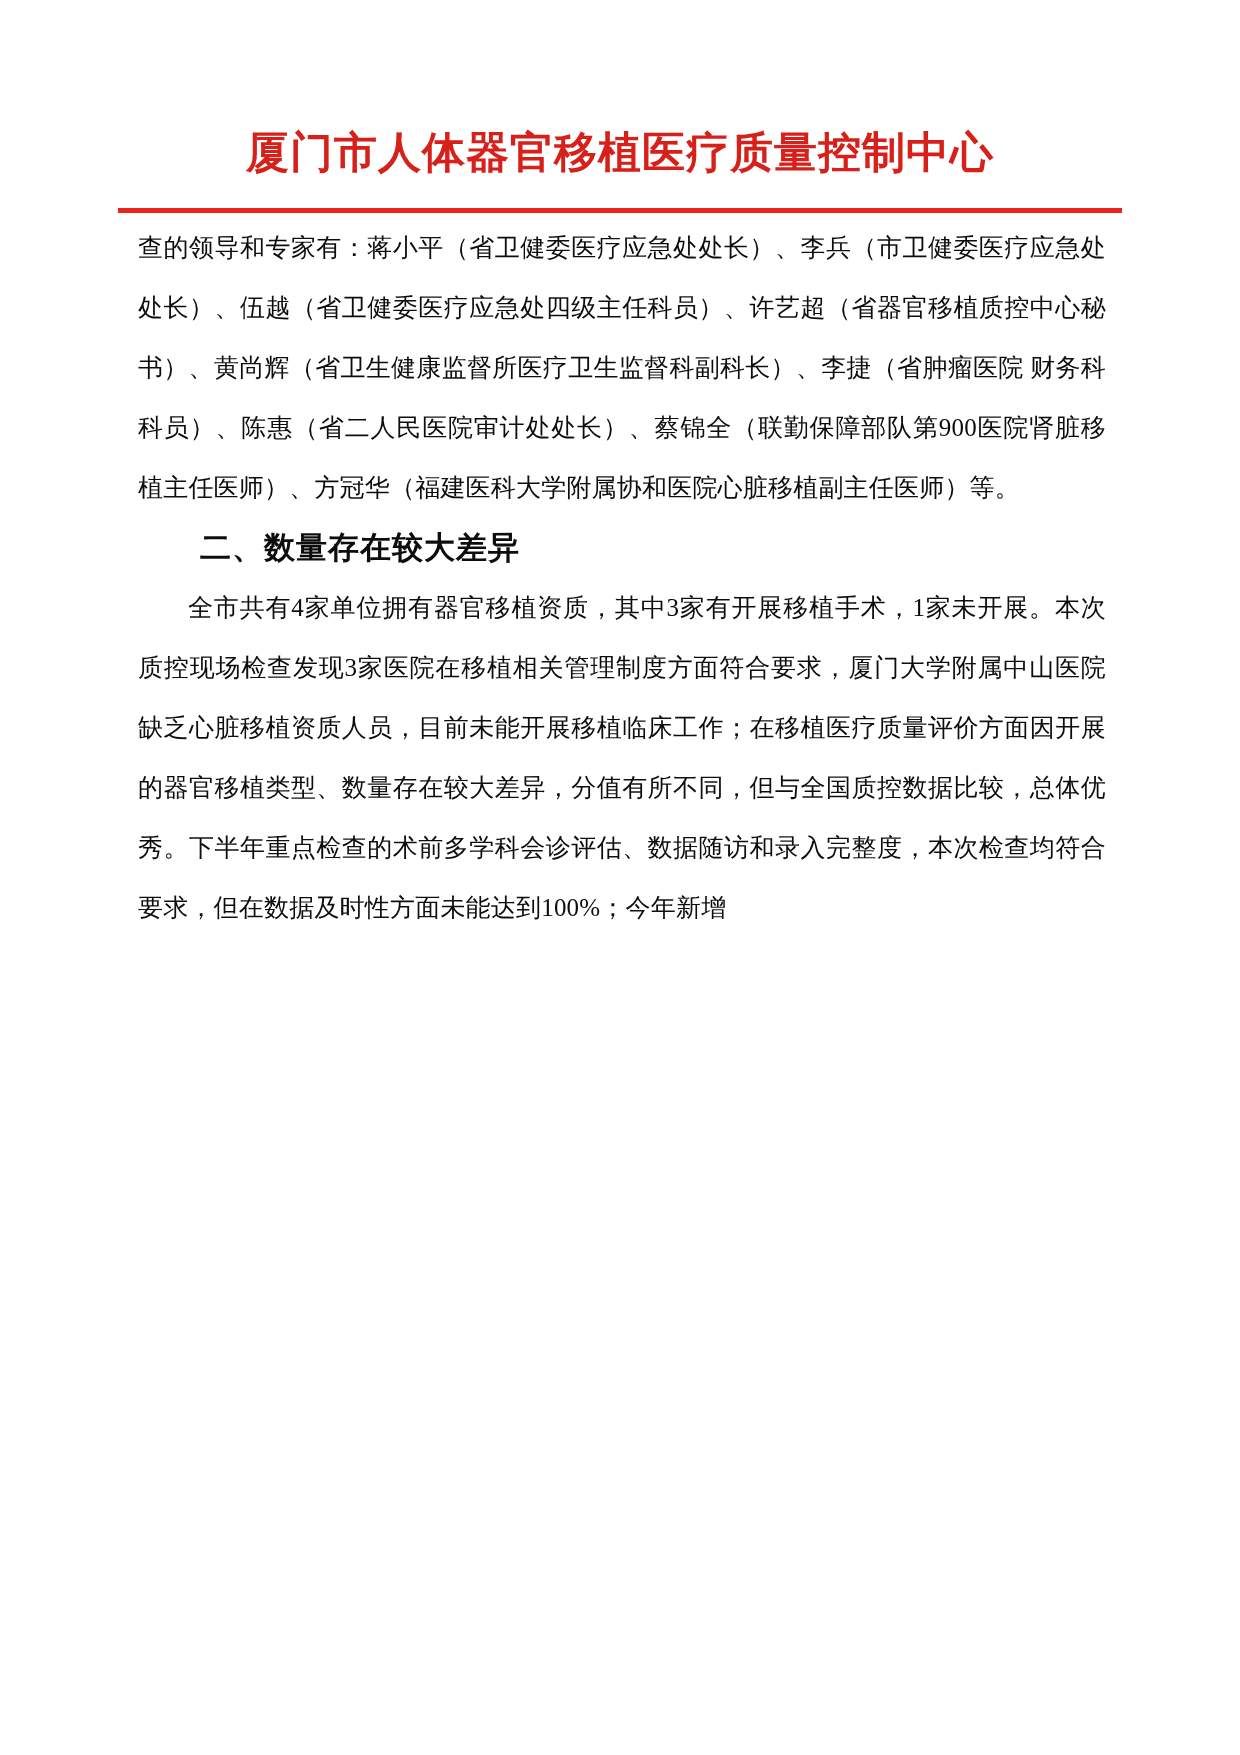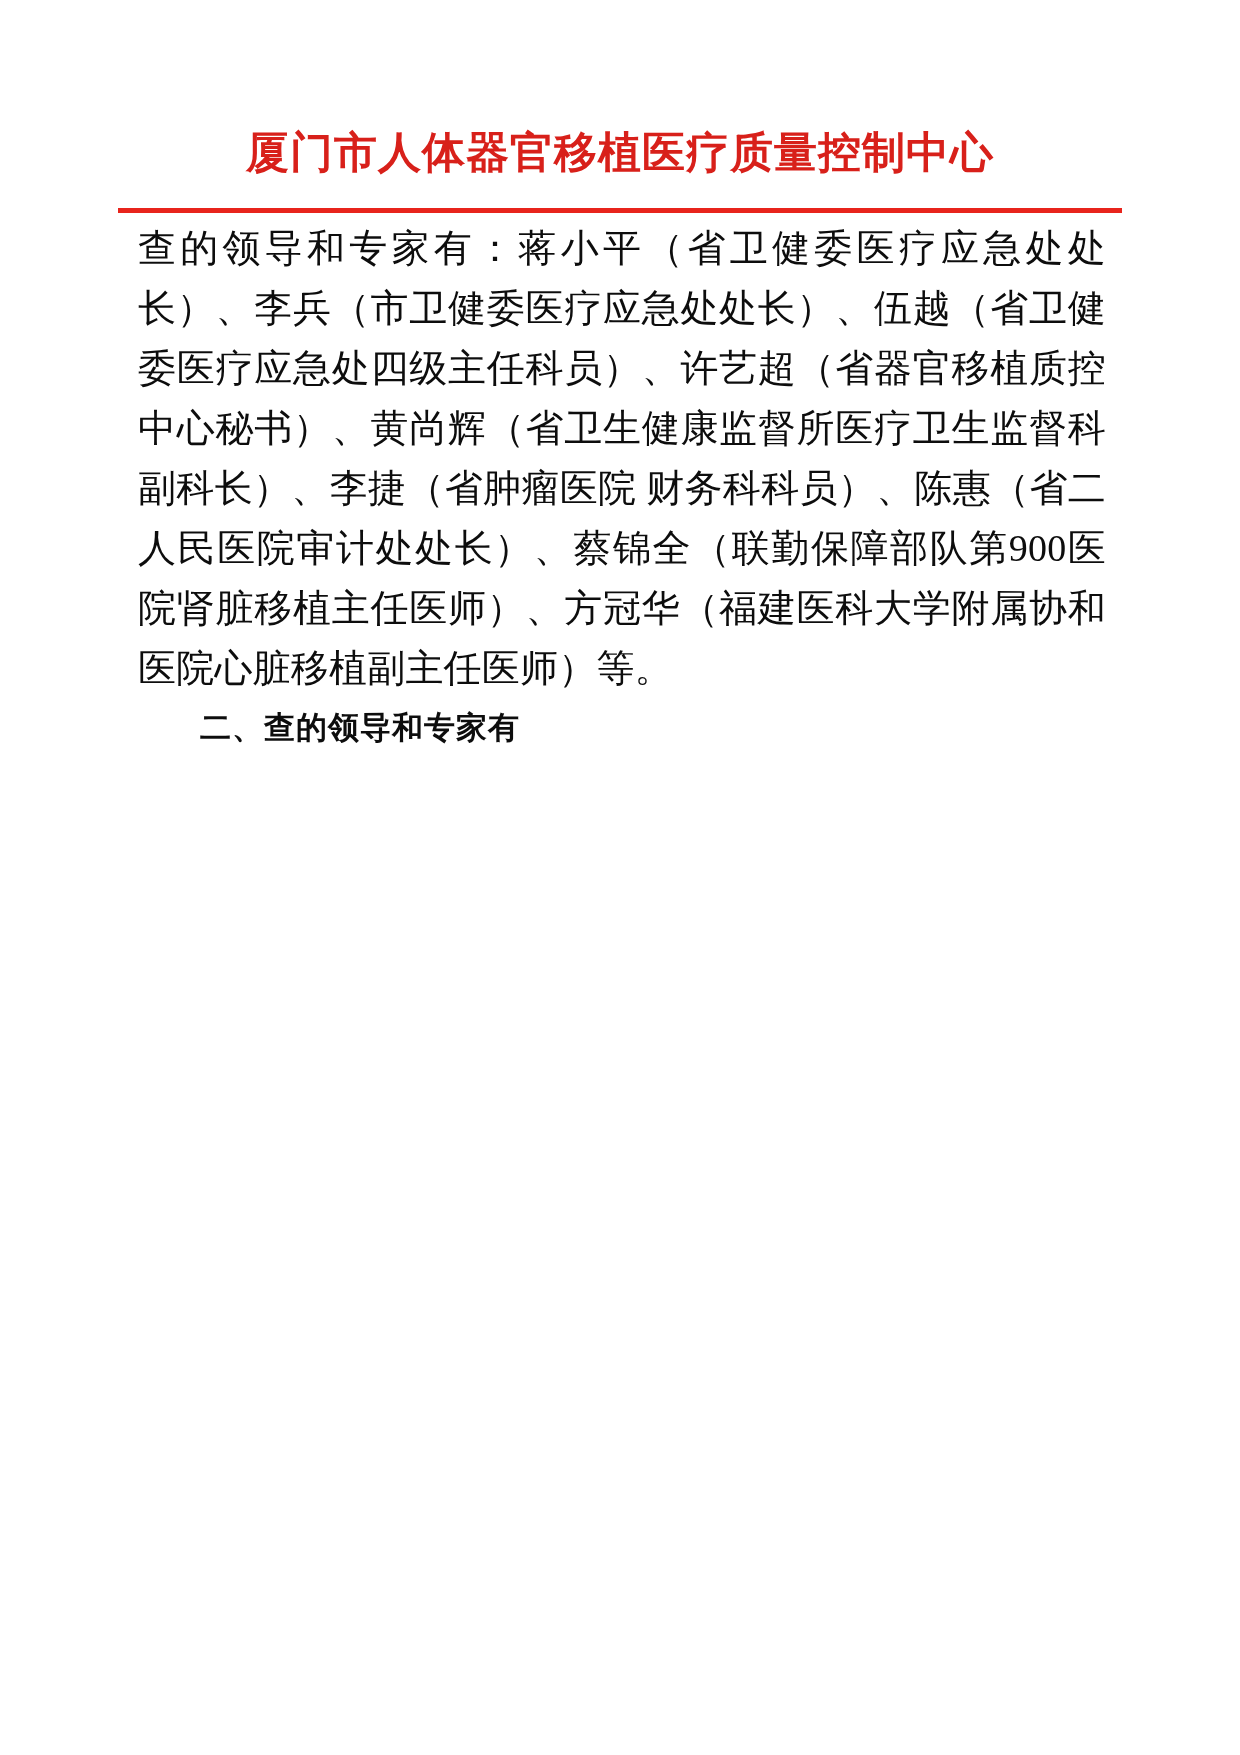--- a/index.html
+++ b/index.html
@@ -46,21 +46,21 @@
   
   .body-block {
     position: absolute;
     left: 138px;
     top: 218px;
     width: 968px;
   }
 
   .para {
     font-family: "Liberation Serif", "DejaVu Serif", serif;
-    font-size: 38px;
+    font-size: 25px;
     line-height: 60px;
     color: #0d0d0d;
     text-align: justify;
     text-justify: inter-ideograph;
     margin: 0;
     letter-spacing: 0.2px;
     word-break: break-all;
   }
   .para.indent {
     text-indent: 2em;
@@ -89,18 +89,19 @@
     <div class="masthead-title">厦门市人体器官移植医疗质量控制中心</div>
   </div>
 
   <div class="masthead-rule"></div>
 
   <div class="body-block">
 
     <p class="para">查的领导和专家有：蒋小平（省卫健委医疗应急处处长）、李兵（市卫健委医疗应急处处长）、伍越（省卫健委医疗应急处四级主任科员）、许艺超（省器官移植质控中心秘书）、黄尚辉（省卫生健康监督所医疗卫生监督科副科长）、李捷（省肿瘤医院 财务科科员）、陈惠（省二人民医院审计处处长）、蔡锦全（联勤保障部队第900医院肾脏移植主任医师）、方冠华（福建医科大学附属协和医院心脏移植副主任医师）等。</p>
 
 
-    <p class="heading2">二、查的领导和专家有</p>
+    <p class="heading2">二、数量存在较大差异</p>
 
+    <p class="para indent">全市共有4家单位拥有器官移植资质，其中3家有开展移植手术，1家未开展。本次质控现场检查发现3家医院在移植相关管理制度方面符合要求，厦门大学附属中山医院缺乏心脏移植资质人员，目前未能开展移植临床工作；在移植医疗质量评价方面因开展的器官移植类型、数量存在较大差异，分值有所不同，但与全国质控数据比较，总体优秀。下半年重点检查的术前多学科会诊评估、数据随访和录入完整度，本次检查均符合要求，但在数据及时性方面未能达到100%；今年新增</p>
 
   </div>
 
 </div>
 
 </body></html>

